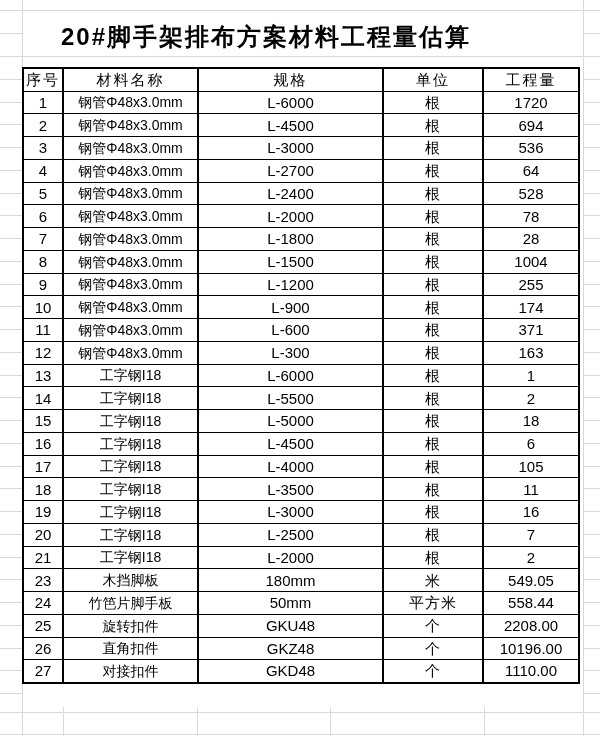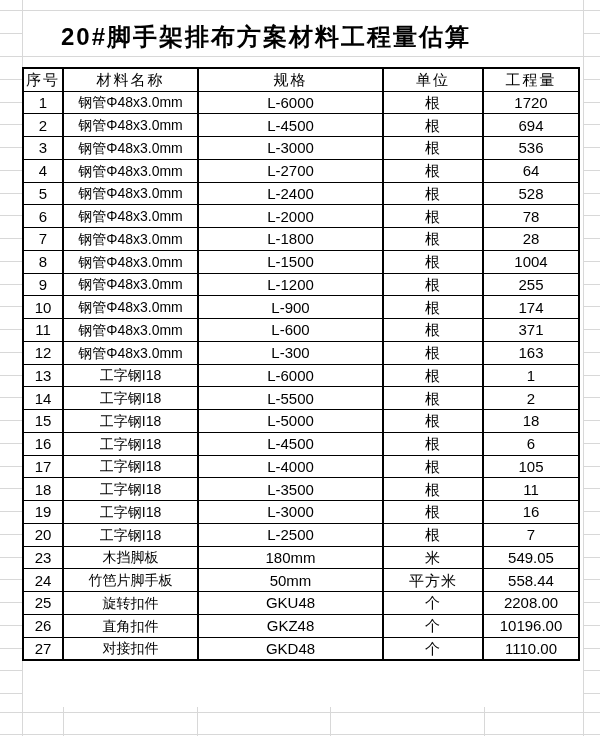--- a/index.html
+++ b/index.html
@@ -274,20 +274,27 @@
           <td class="c4">16</td>
         </tr>
         <tr>
           <td class="c0">20</td>
           <td class="c1">工字钢I18</td>
           <td class="c2">L-2500</td>
           <td class="c3">根</td>
           <td class="c4">7</td>
         </tr>
         <tr>
+          <td class="c0">21</td>
+          <td class="c1">工字钢I18</td>
+          <td class="c2">L-2000</td>
+          <td class="c3">根</td>
+          <td class="c4">2</td>
+        </tr>
+        <tr>
           <td class="c0">23</td>
           <td class="c1">木挡脚板</td>
           <td class="c2">180mm</td>
           <td class="c3">米</td>
           <td class="c4">549.05</td>
         </tr>
         <tr>
           <td class="c0">24</td>
           <td class="c1">竹笆片脚手板</td>
           <td class="c2">50mm</td>

